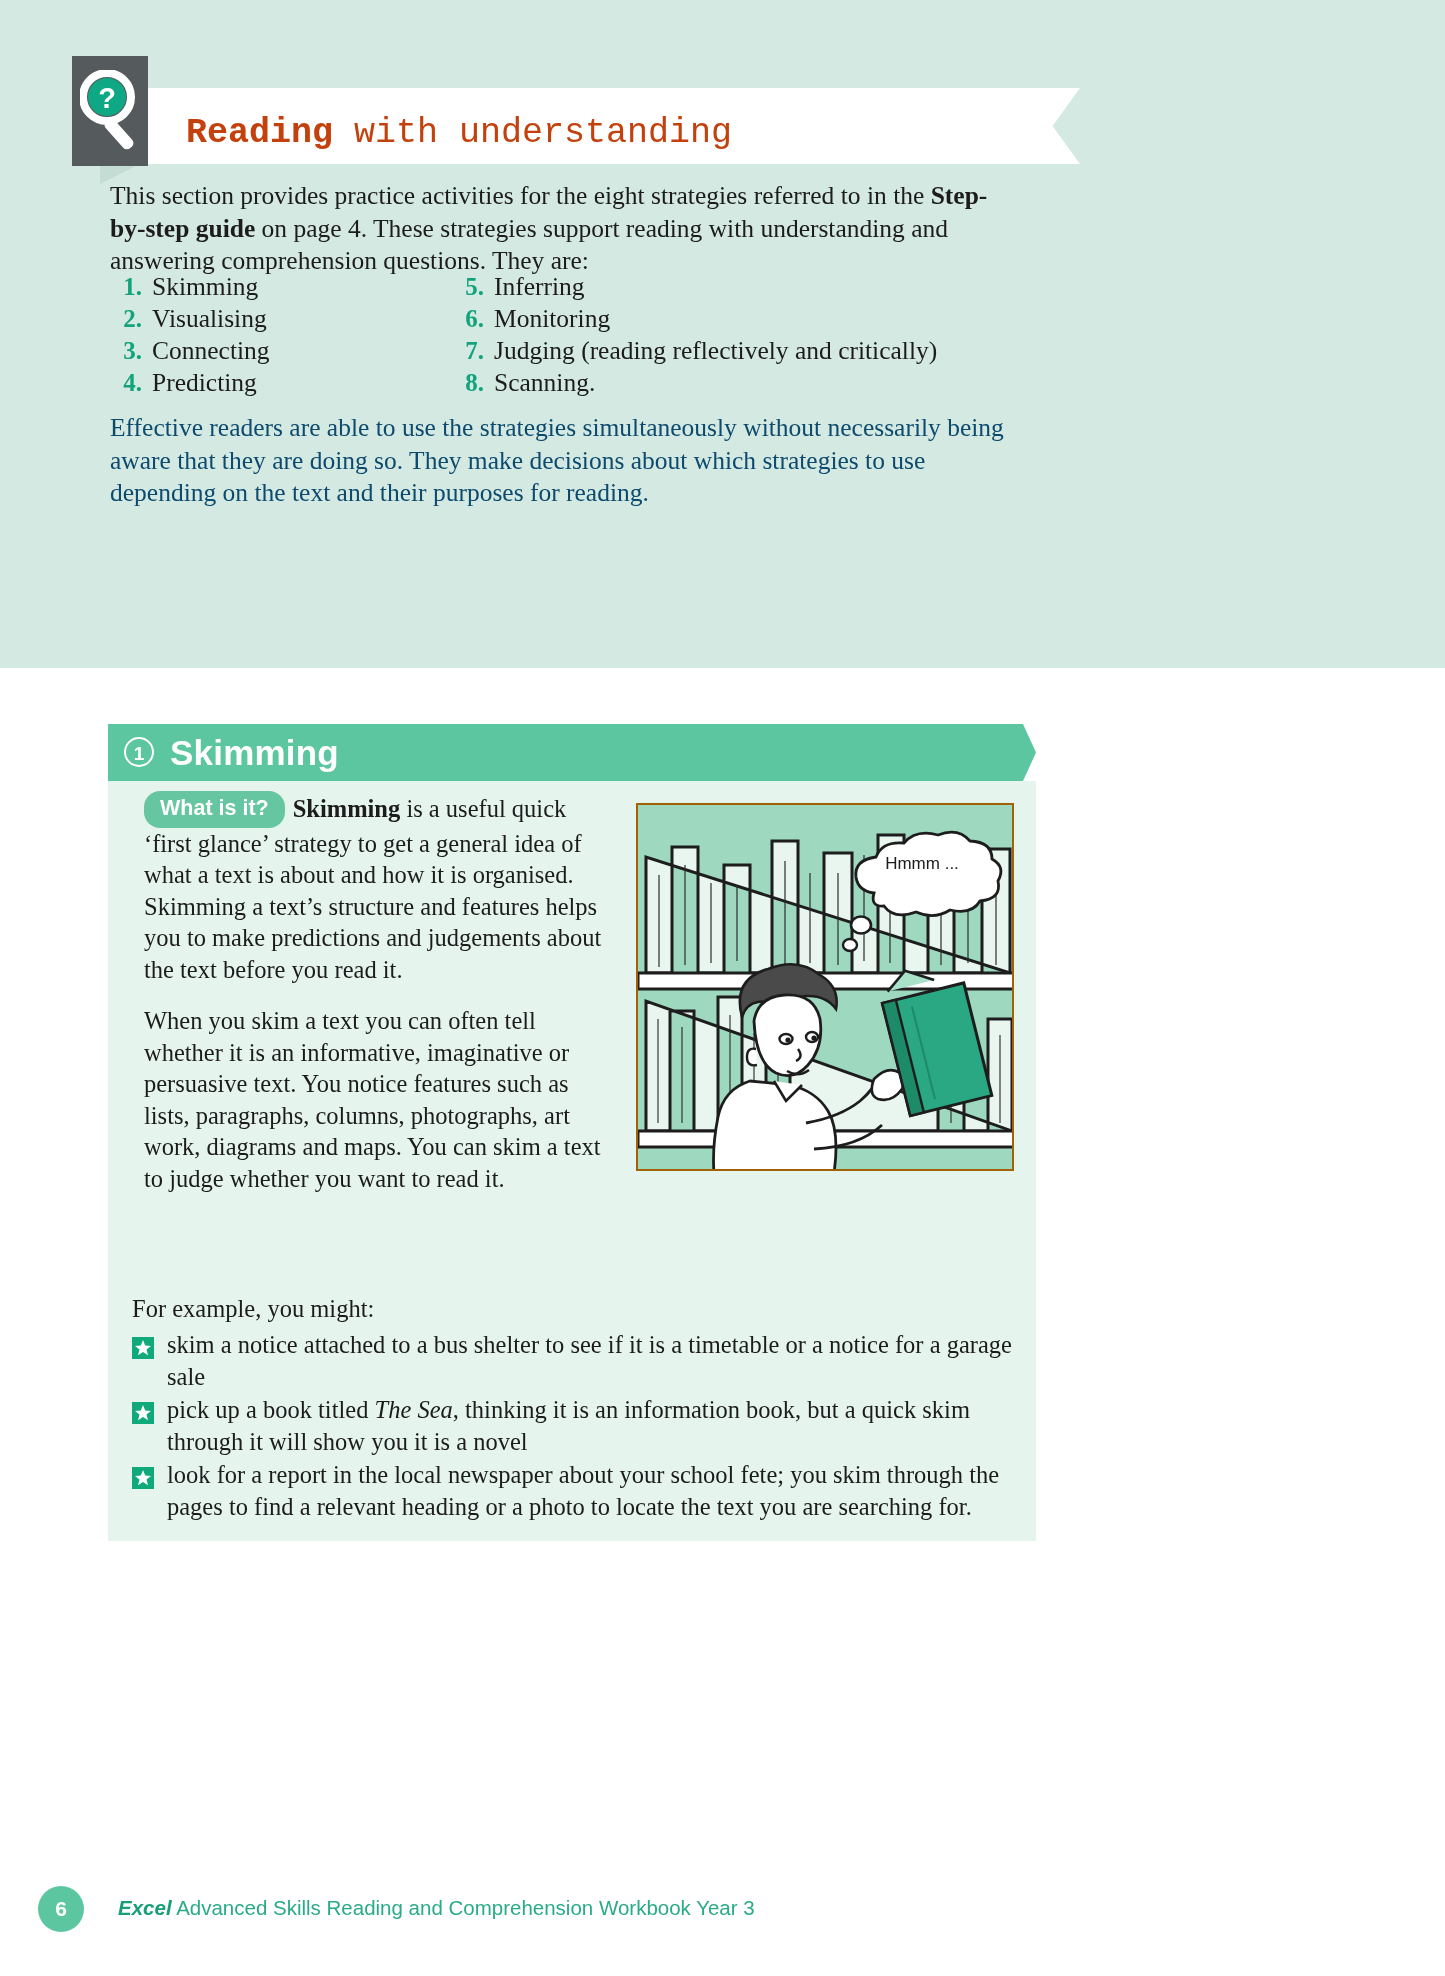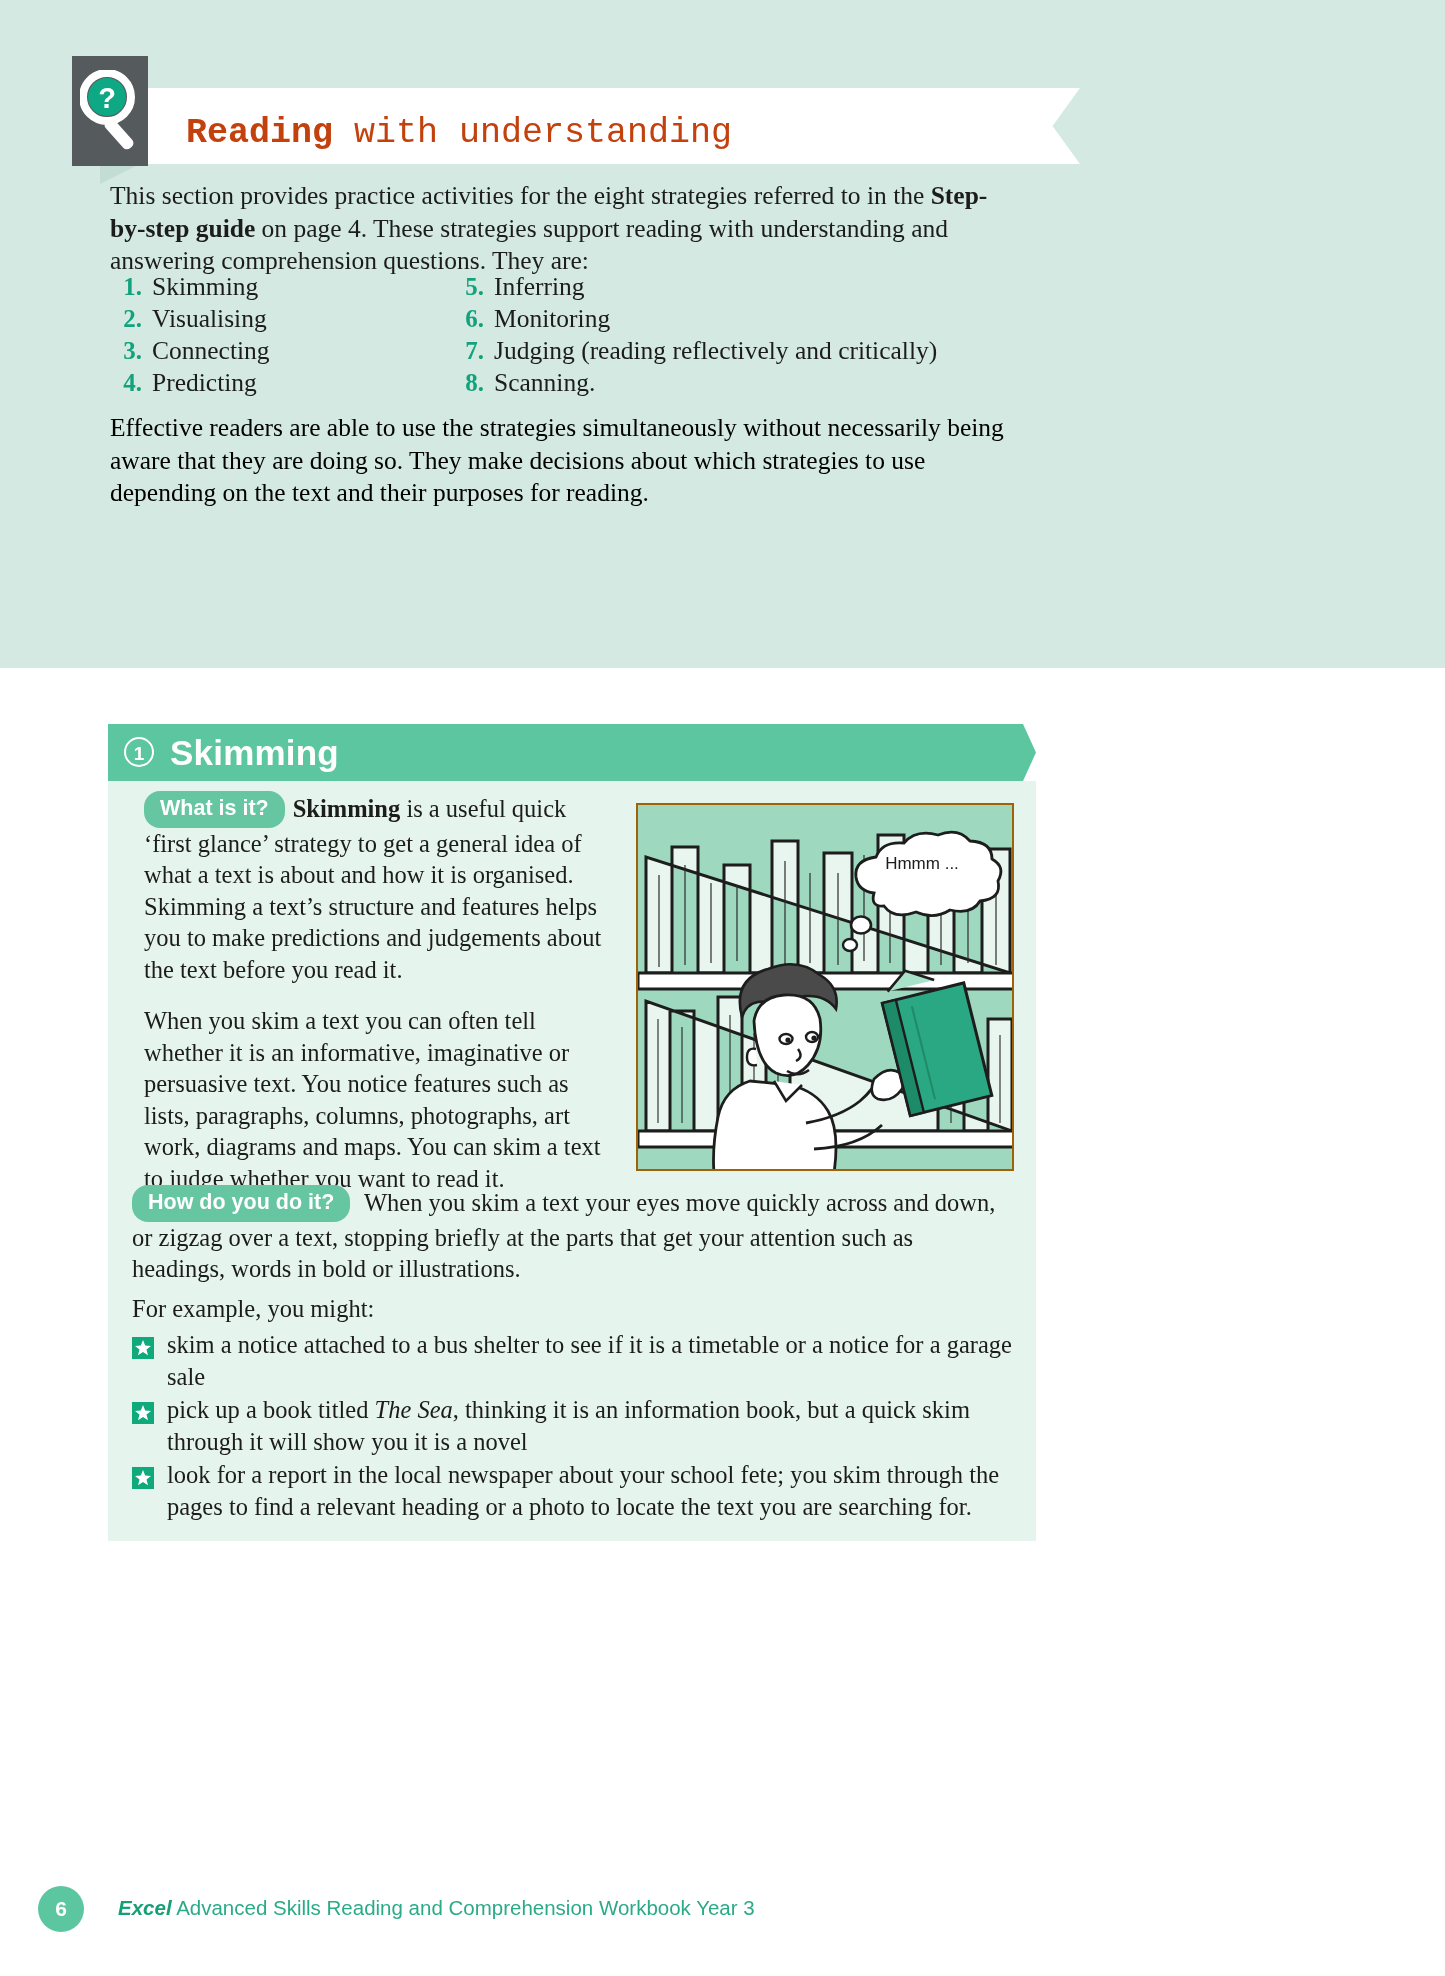--- a/index.html
+++ b/index.html
@@ -114,21 +114,21 @@
     color: #1c1c1c;
   }
 
   
   #closing {
     position: absolute;
     left: 110px; top: 412px;
     width: 910px;
     font-size: 25.5px;
     line-height: 32.5px;
-    color: #000000;
+    color: #0c4a6e;
   }
 
   
   #section-card {
     position: absolute;
     left: 108px; top: 724px;
     width: 928px;
   }
   #section-header {
     position: relative;
@@ -453,25 +453,20 @@
 
         <g transform="rotate(-14 300 240)">
           <rect x="256" y="186" width="84" height="116" fill="#2aa883" stroke="#1d1d1d" stroke-width="3"></rect>
           <rect x="256" y="186" width="14" height="116" fill="#1d8a68" stroke="#1d1d1d" stroke-width="2.4"></rect>
           <line x1="284" y1="196" x2="284" y2="292" stroke="#1d8a68" stroke-width="2"></line>
           <path d="M264 176 l22 -16 l26 16" fill="#a8e2c9" stroke="#1d1d1d" stroke-width="2.6"></path>
         </g>
       </svg>
     </div>
 
-    <div id="how-block">
-      <p class="body-text">
-        <span class="pill">How do you do it?</span><span> When you skim a text your eyes move quickly across and down, or zigzag over a text, stopping briefly at the parts that get your attention such as headings, words in bold or illustrations.</span>
-      </p>
-    </div>
 
     <div id="examples-intro" class="body-text">For example, you might:</div>
 
     <div id="examples-list">
       <div class="ex-item">
         <span class="star-bullet">
           <svg width="18" height="18" viewBox="0 0 18 18">
               <polygon points="9,1 11.2,6.6 17,6.9 12.5,10.6 14,16.3 9,13 4,16.3 5.5,10.6 1,6.9 6.8,6.6" fill="#ffffff"></polygon>
             </svg>
         </span>

